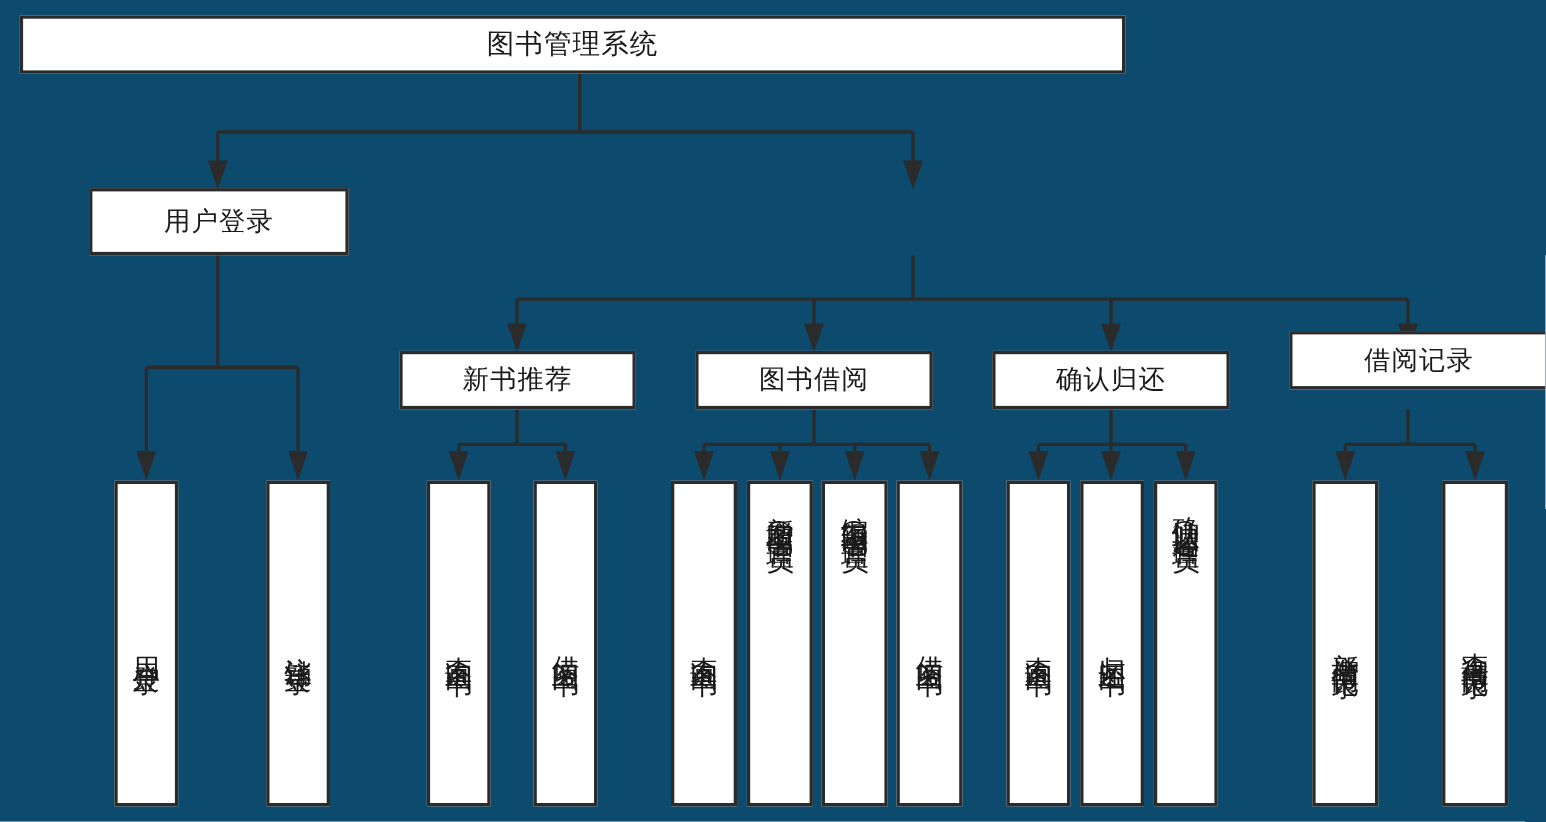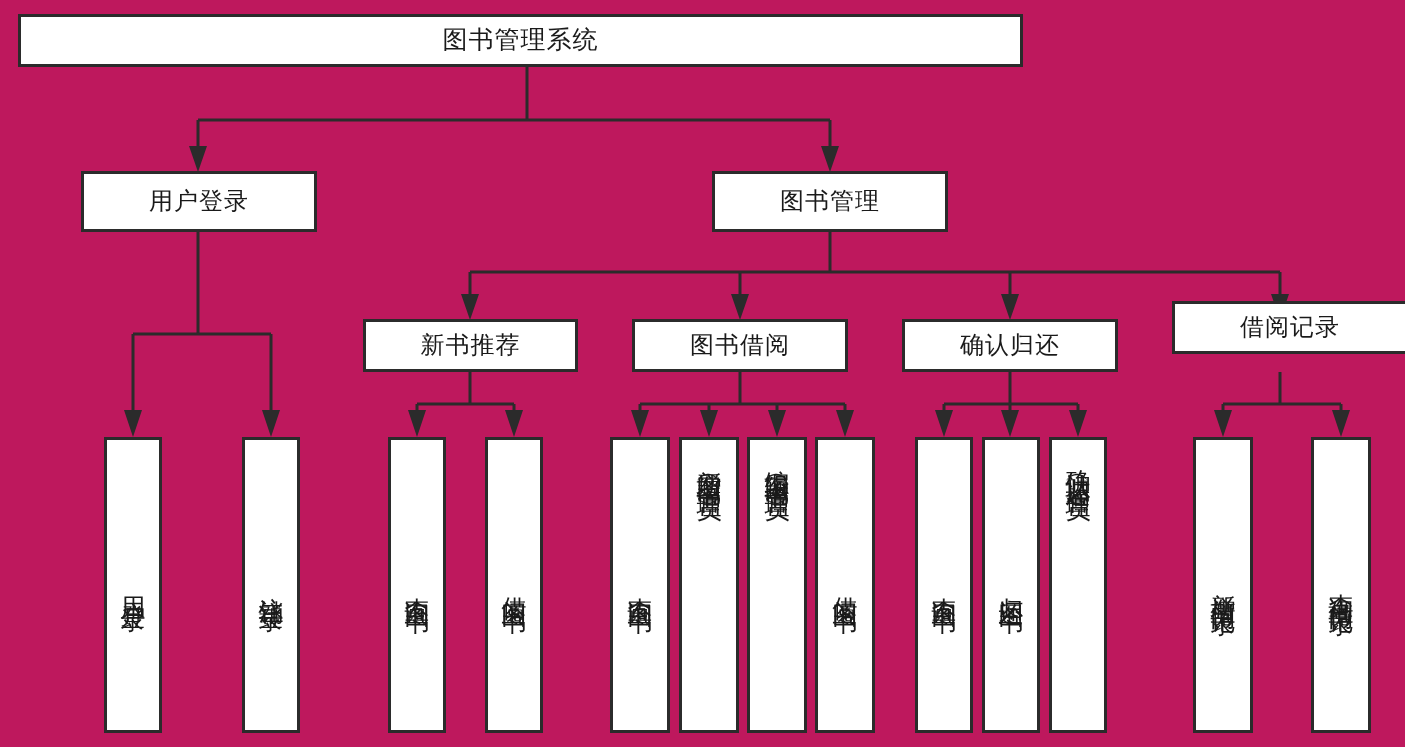--- a/index.html
+++ b/index.html
@@ -5,21 +5,21 @@
 <style>
   html,body{margin:0;padding:0;background:#ffffff;}
   body{
     font-family:"DejaVu Sans","Liberation Sans",sans-serif;
     -webkit-font-smoothing:antialiased;
   }
   #canvas{
     position:relative;
     width:1405px;
     height:747px;
-    background:#be185d;
+    background:#0c4a6e;
     overflow:hidden;
   }
   
   #wires{
     position:absolute;
     left:0; top:0;
     width:1405px; height:747px;
     pointer-events:none;
   }
   #wires path, #wires line{
@@ -154,23 +154,20 @@
   </svg>
 
   <div class="node horiz root" style="left:18px;top:14px;width:1005px;height:53px;">
     <span class="label">图书管理系统</span>
   </div>
 
   <div class="node horiz" style="left:81px;top:171px;width:236px;height:61px;">
     <span class="label">用户登录</span>
   </div>
 
-  <div class="node horiz" style="left:712px;top:171px;width:236px;height:61px;">
-    <span class="label">图书管理</span>
-  </div>
 
   <div class="node horiz" style="left:363px;top:319px;width:215px;height:53px;">
     <span class="label">新书推荐</span>
   </div>
 
   <div class="node horiz" style="left:632px;top:319px;width:216px;height:53px;">
     <span class="label">图书借阅</span>
   </div>
 
   <div class="node horiz" style="left:902px;top:319px;width:216px;height:53px;">

